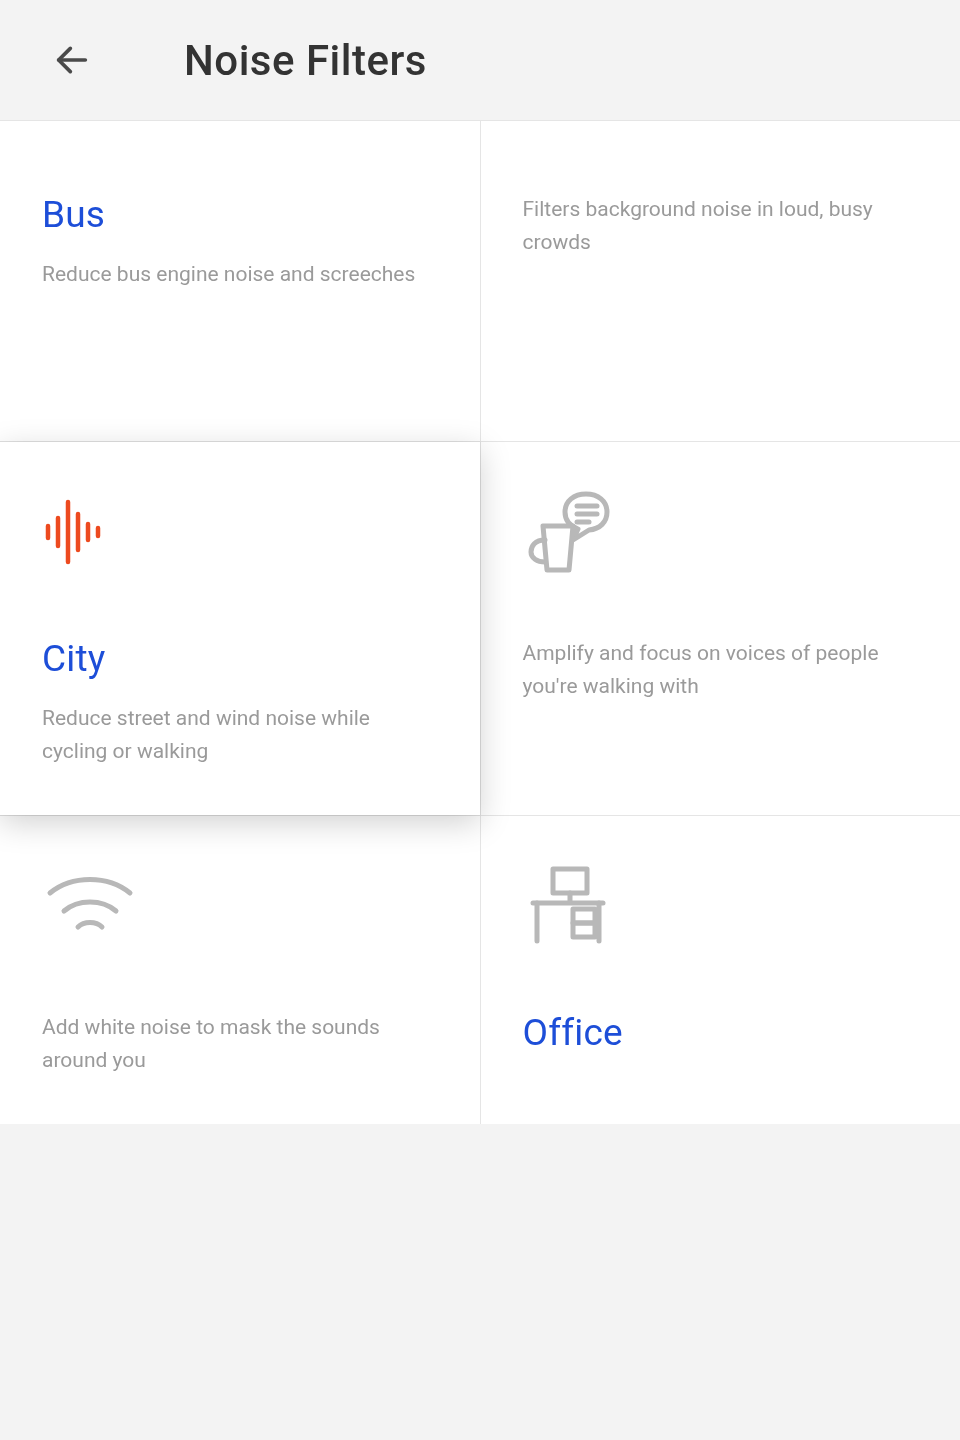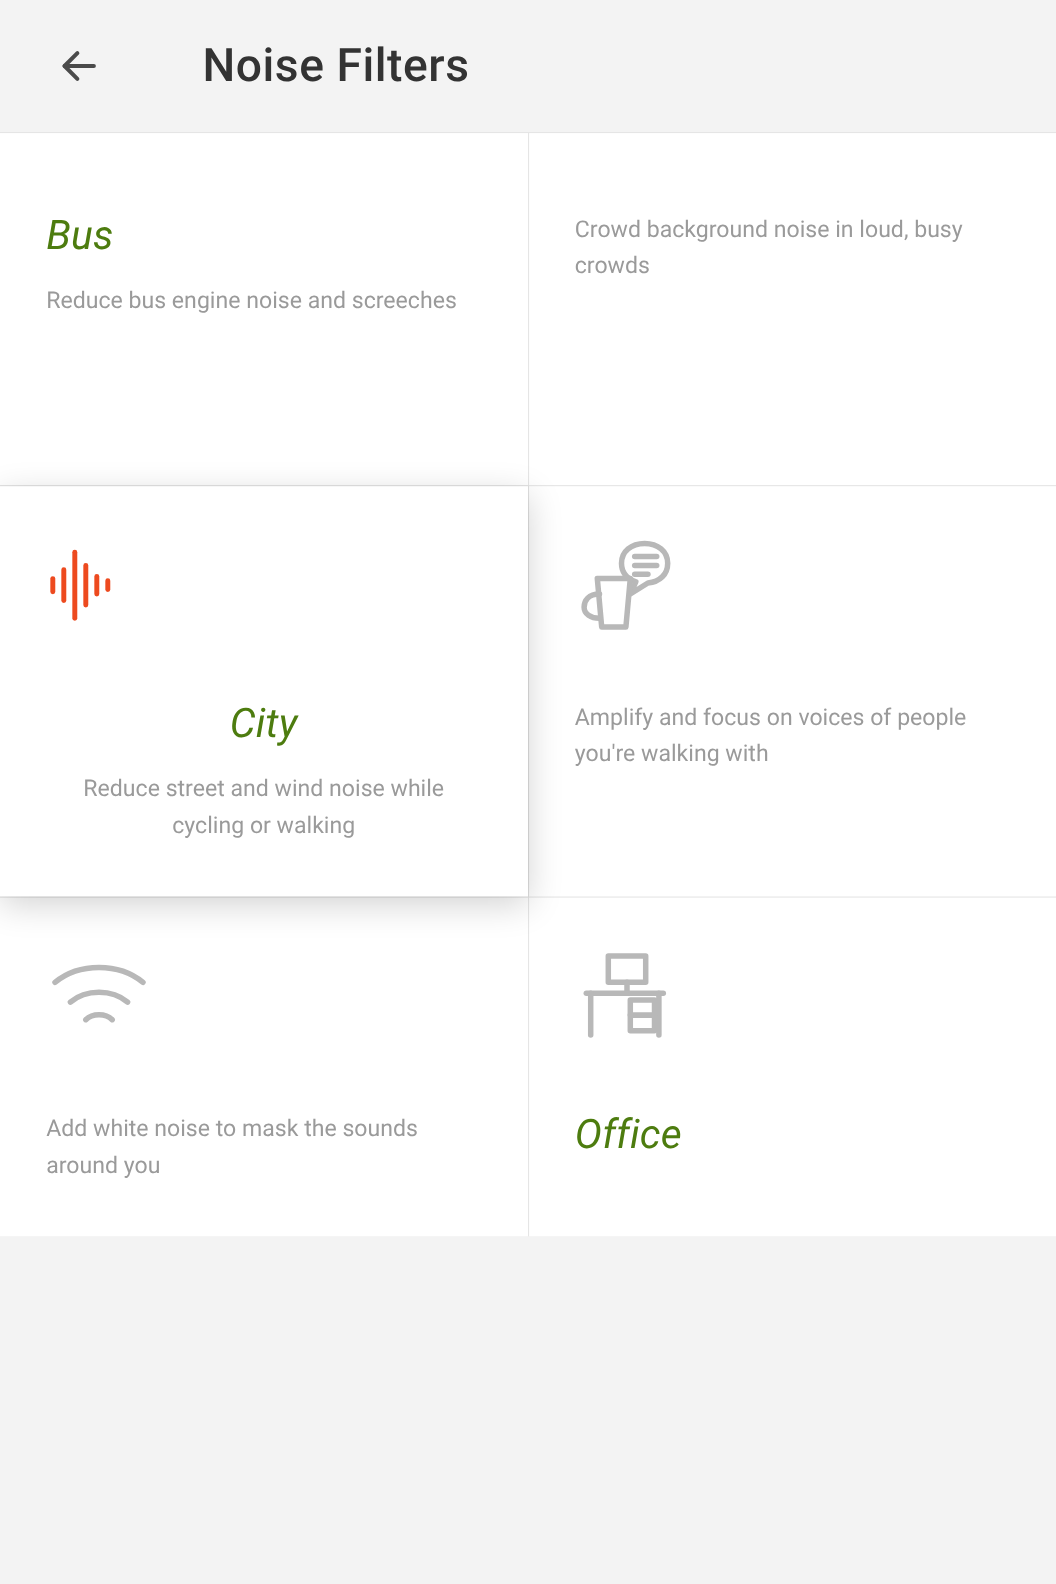--- a/index.html
+++ b/index.html
@@ -52,35 +52,33 @@
       cursor: pointer;
     }
     .card.no-icon {
       padding-top: 72px;
       min-height: 320px;
     }
     .card.selected {
       box-shadow: 0 8px 30px rgba(0,0,0,0.18), 0 0 0 1px rgba(0,0,0,0.02);
       position: relative;
       z-index: 5;
-      text-align: center;
     }
     .icon-slot {
       height: 100px;
       display: flex;
       align-items: center;
       margin-bottom: 55px;
     }
     .card-title {
       font-size: 37px;
       font-weight: 400;
-      color: #4d7c0f;
+      color: #1d4ed8;
       margin-bottom: 22px;
       letter-spacing: 0.2px;
-      font-style: italic;
     }
     .card-desc {
       font-size: 21px;
       color: #9a9a9a;
       line-height: 1.55;
       font-weight: 400;
     }
   </style>
 </head>
 <body>
@@ -96,21 +94,21 @@
 </div>
 
 <div class="grid">
 
   <div class="card no-icon">
     <div class="card-title">Bus</div>
     <div class="card-desc">Reduce bus engine noise and screeches</div>
   </div>
 
   <div class="card no-icon">
-    <div class="card-desc">Crowd background noise in loud, busy crowds</div>
+    <div class="card-desc">Filters background noise in loud, busy crowds</div>
   </div>
 
   <div class="card selected">
     <div class="icon-slot">
       <svg width="60" height="80" viewBox="0 0 60 80">
         <g stroke="#ed4a1f" stroke-width="4.5" stroke-linecap="round">
           <line x1="6" y1="34" x2="6" y2="46"></line>
           <line x1="16" y1="26" x2="16" y2="54"></line>
           <line x1="26" y1="10" x2="26" y2="70"></line>
           <line x1="36" y1="22" x2="36" y2="58"></line>

